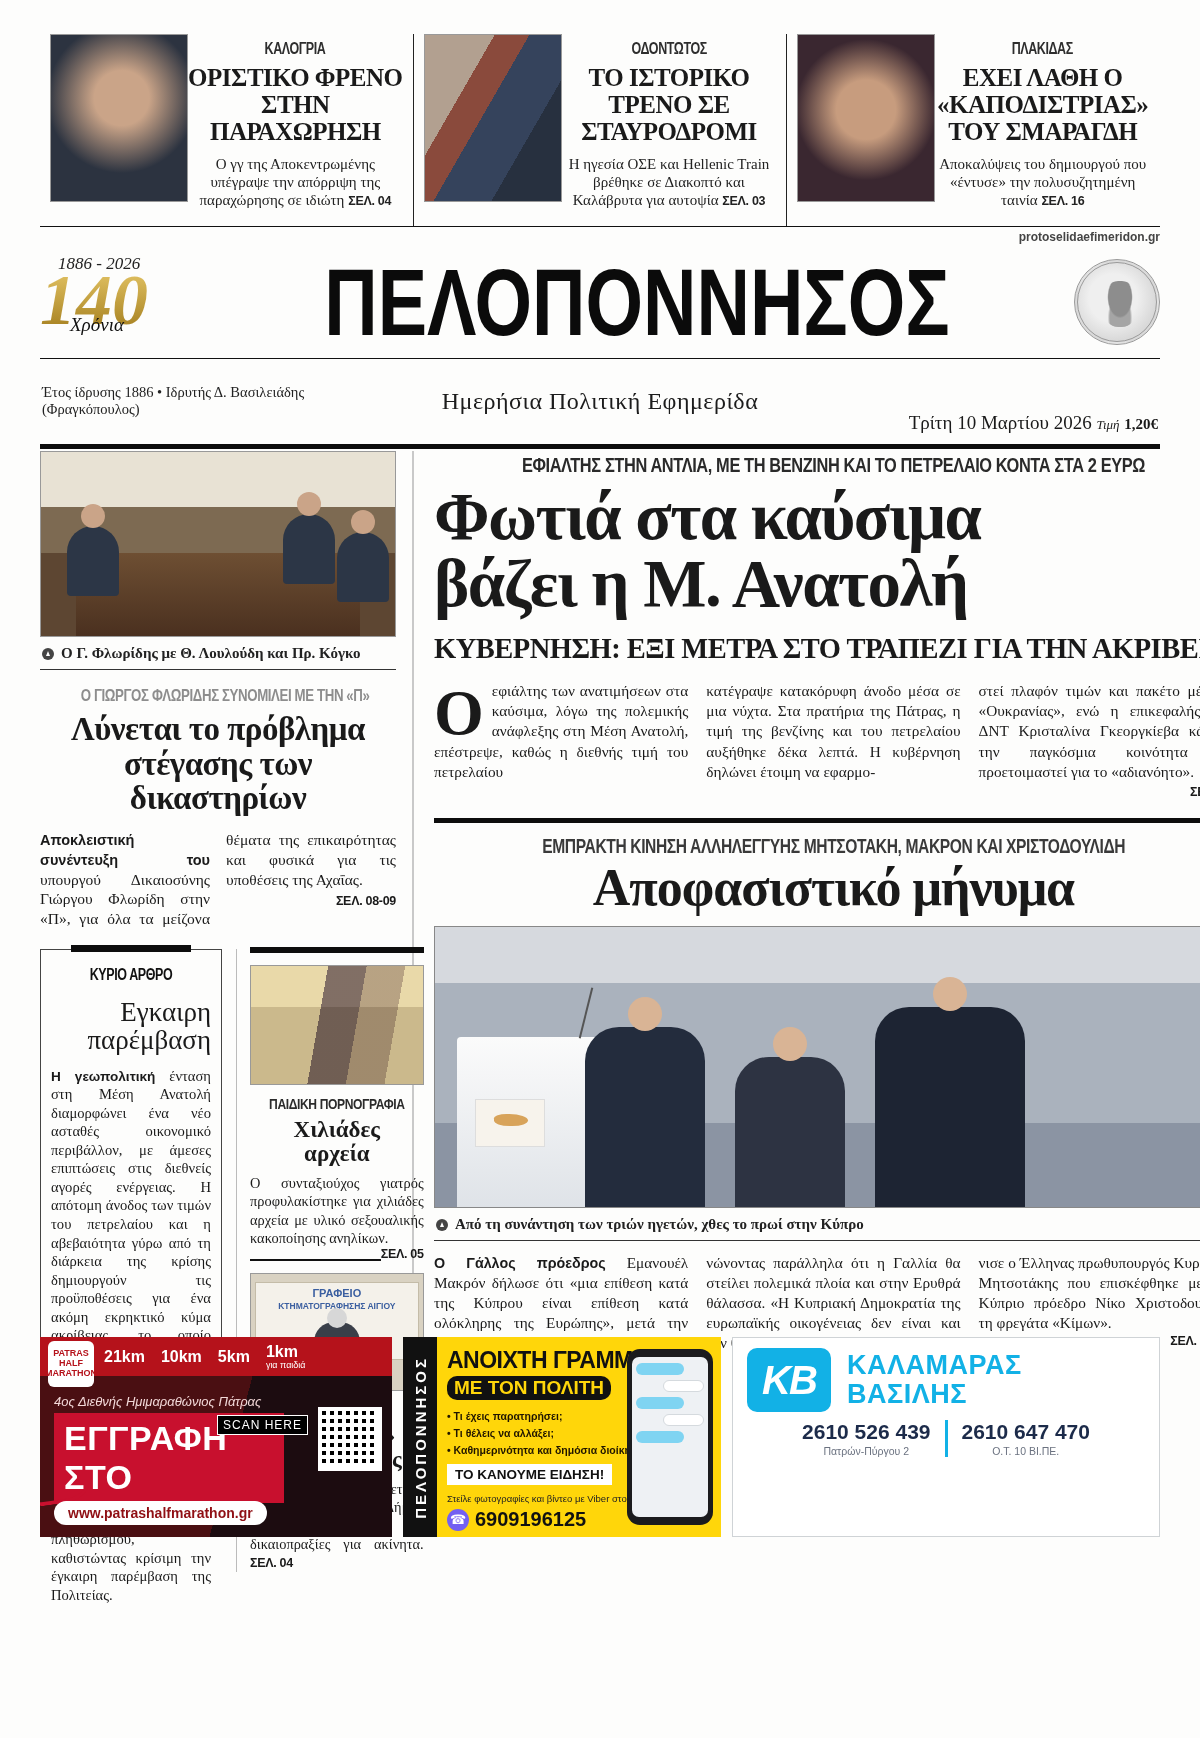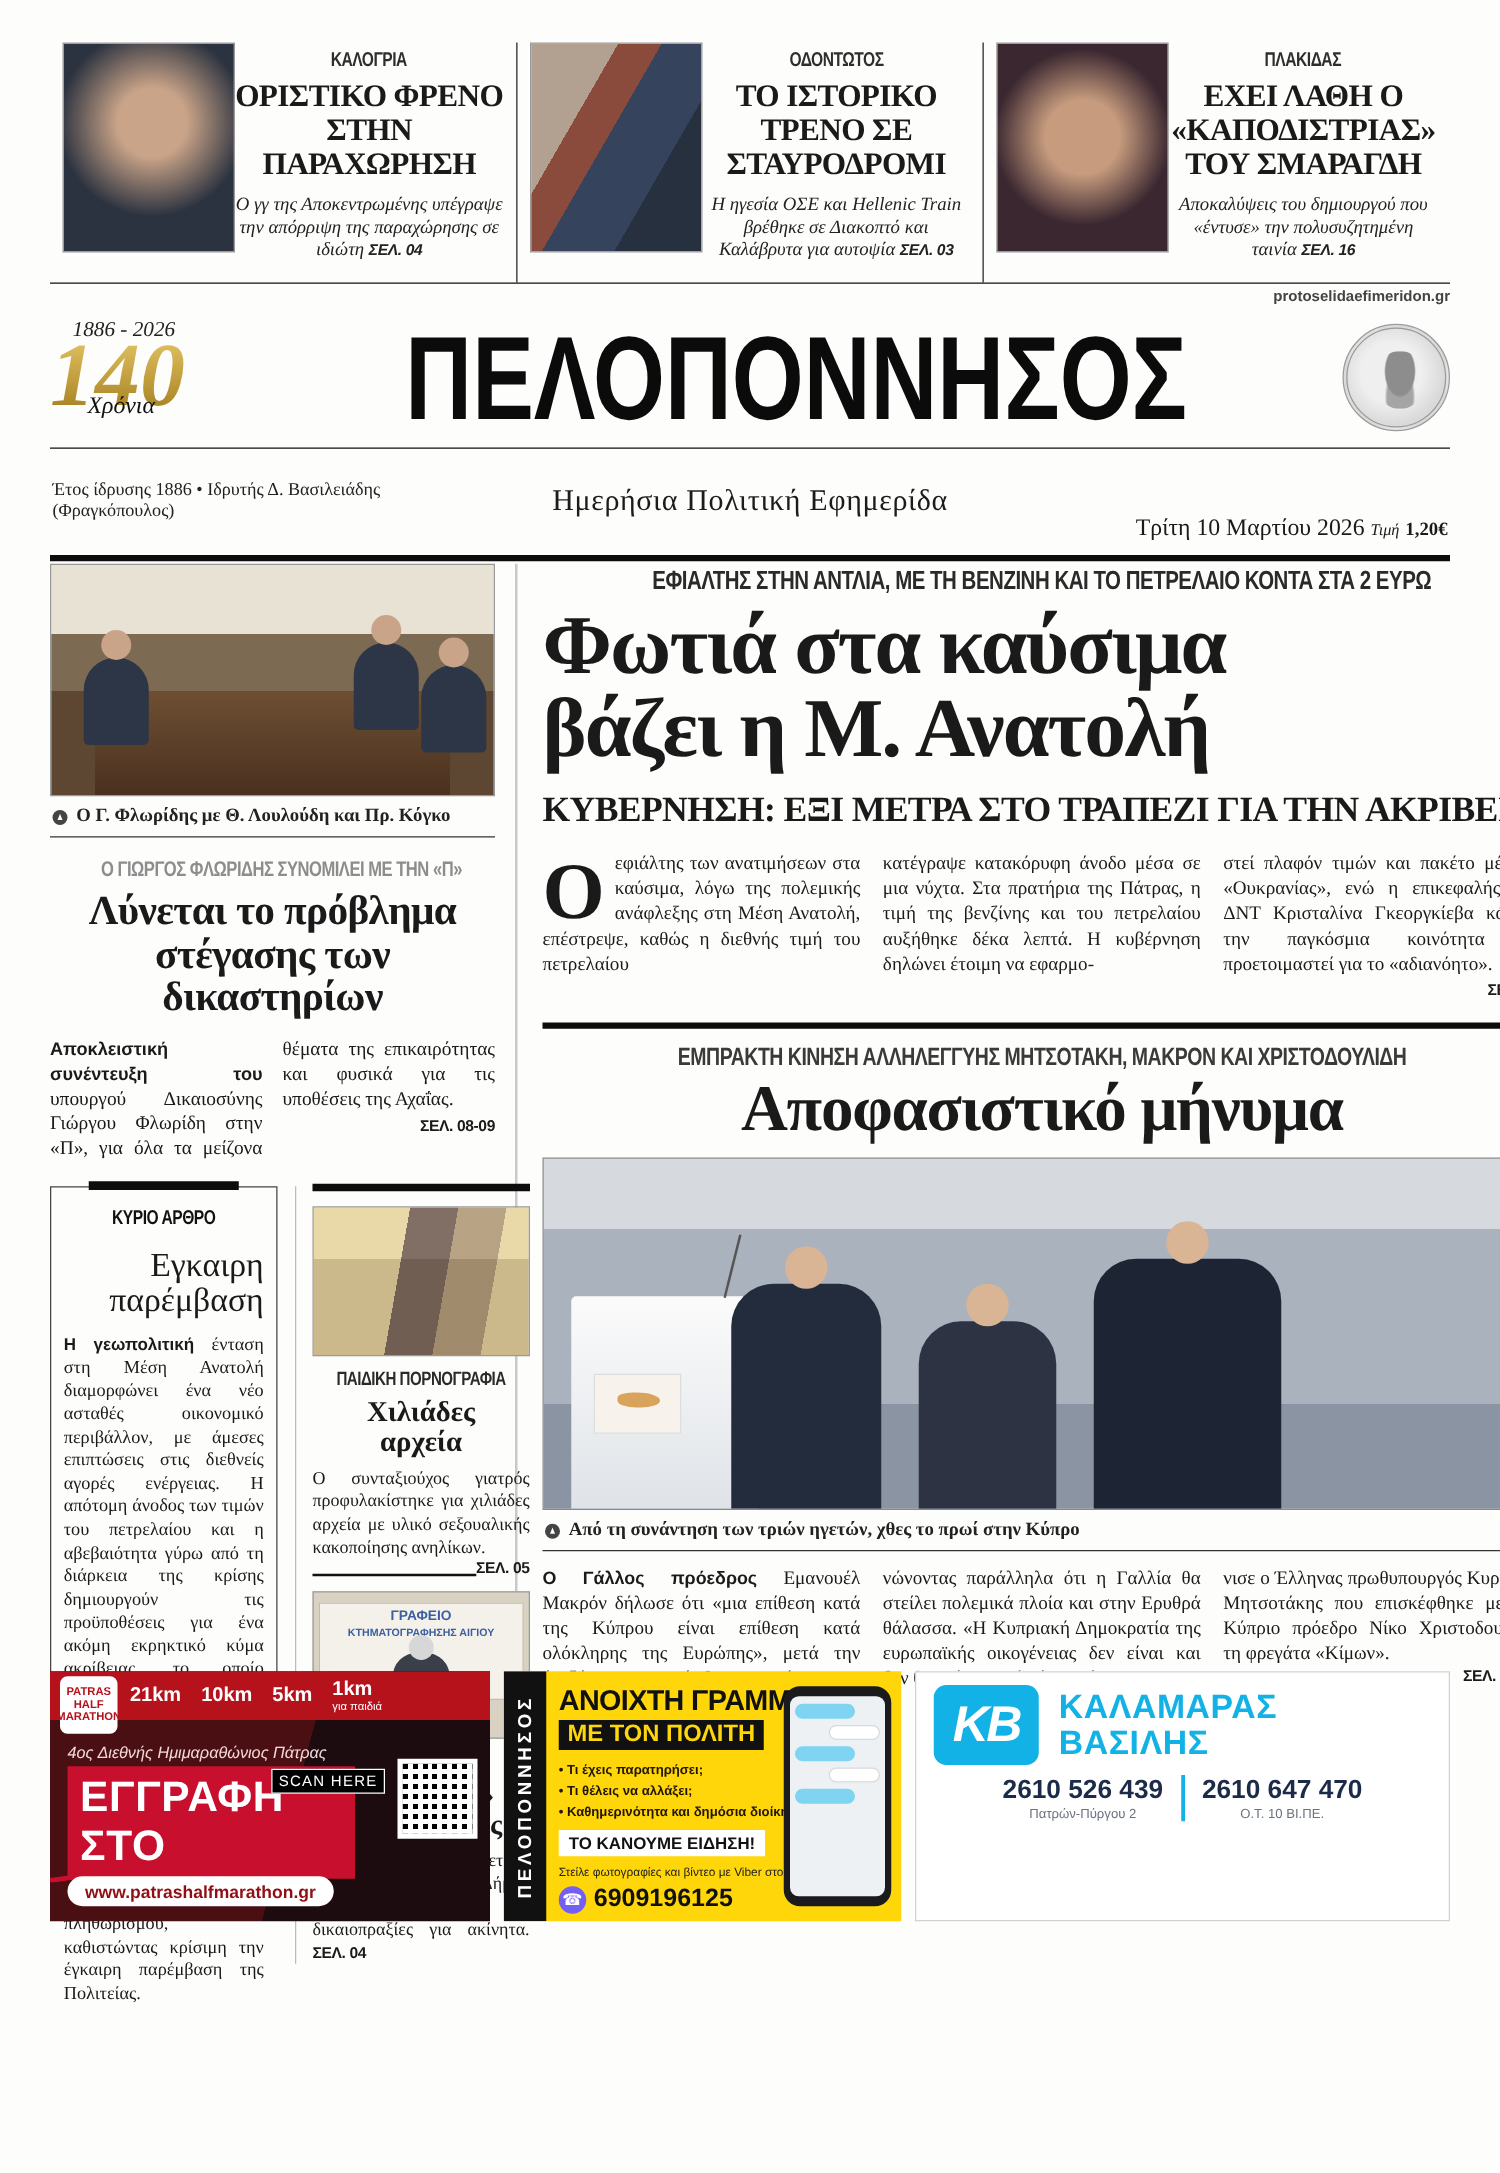--- a/index.html
+++ b/index.html
@@ -18,21 +18,21 @@
   .teasers { display:flex; height:192px; }
   .teaser { flex:1 1 0; display:flex; padding:0 10px; }
   .teaser + .teaser { border-left:1.5px solid #222; }
   .tphoto { width:138px; height:168px; flex:0 0 auto; border:1px solid #999; position:relative; overflow:hidden; }
   .ph-man1 { background:radial-gradient(circle at 52% 38%, #caa488 0 22%, #2c3340 60%), linear-gradient(#5a7fae,#31405c); }
   .ph-men2 { background:linear-gradient(120deg,#b2a090 0 30%, #8a4a3c 30% 45%, #35435c 45% 70%, #27303f 70%); }
   .ph-man3 { background:radial-gradient(circle at 50% 45%, #c79c7e 0 26%, #3a2730 62%), linear-gradient(#5d3440,#241a22); }
   .tbody { flex:1; text-align:center; display:flex; flex-direction:column; justify-content:flex-start; padding-top:6px; }
   .tkicker { font-size:16px; color:#2e2e2e; margin-bottom:6px; }
   .thead { font-size:25px; font-weight:bold; line-height:1.08; letter-spacing:-0.5px; }
-  .tdek { font-size:15px; font-style:italic; line-height:1.2; margin-top:10px; color:#222; }
+  .tdek { font-size:15px; line-height:1.2; margin-top:10px; color:#222; }
 
   
   .site-url { text-align:right; font-family:"Liberation Sans",sans-serif; font-weight:bold; font-size:12px; color:#444; margin:3px 0 2px; }
   .masthead { display:flex; align-items:center; height:112px; }
   .annv { width:160px; position:relative; height:100px; flex:0 0 auto; }
   .annv-years { font-style:italic; font-size:17px; color:#222; position:absolute; top:2px; left:18px; }
   .annv-140 { position:absolute; top:12px; left:0; font-size:72px; font-weight:bold; font-style:italic; color:#c99a2f; background:linear-gradient(#e8c96a,#a07a1a); -webkit-background-clip:text; background-clip:text; -webkit-text-fill-color:transparent; line-height:1; }
   .annv-xronia { position:absolute; top:62px; left:30px; font-style:italic; font-size:19px; color:#111; }
   .mast-title { flex:1; text-align:center; font-family:"Liberation Sans",sans-serif; font-weight:bold; font-size:74px; letter-spacing:0px; transform:scaleY(1.28); transform-origin:center; color:#0b0b0b; white-space:nowrap; }
   .mast-logo { width:86px; height:86px; flex:0 0 auto; border-radius:50%; border:4px double #9a9a9a; position:relative; background:radial-gradient(circle at 45% 45%, #efefef 0 40%, #d9d9d9 70%); }
@@ -127,21 +127,21 @@
       repeating-linear-gradient(90deg,#000 0 4px,#fff 4px 8px),
       repeating-linear-gradient(#000 0 4px,#fff 4px 8px); background-blend-mode:screen; border:4px solid #fff; }
   .mar-url { position:absolute; left:14px; bottom:12px; background:#fff; color:#8f0f14; font-weight:bold; font-size:14px; border-radius:14px; padding:4px 14px; }
   .mar-swoosh { position:absolute; left:-6px; bottom:34px; width:60px; height:30px; border-bottom:4px solid #c8102e; border-radius:0 0 40px 10px; transform:rotate(-8deg); }
 
   .ad-hotline { width:318px; flex:0 0 auto; background:#ffd60a; display:flex; position:relative; overflow:hidden; font-family:"Liberation Sans",sans-serif; }
   .hot-band { width:34px; background:#111; color:#fff; display:flex; align-items:center; justify-content:center; }
   .hot-band span { writing-mode:vertical-rl; transform:rotate(180deg); font-weight:bold; font-size:15px; letter-spacing:3px; }
   .hot-main { flex:1; padding:10px 8px 8px 10px; position:relative; }
   .hot-t1 { font-weight:bold; font-size:23px; color:#111; letter-spacing:-0.5px; }
-  .hot-t2 { display:inline-block; background:#111; color:#ffd60a; font-weight:bold; font-size:19px; padding:1px 7px; margin-top:2px; }
+  .hot-t2 { display:inline-block; background:#111; color:#ffd60a; font-weight:bold; font-size:19px; padding:1px 7px; margin-top:2px;border-radius:10px; }
   .hot-bullets { margin-top:8px; font-size:10.5px; font-weight:bold; color:#201500; line-height:1.6; }
   .hot-cta { display:inline-block; background:#fff; color:#111; font-weight:bold; font-size:13.5px; padding:3px 8px; margin-top:6px; }
   .hot-note { font-size:9.5px; margin-top:8px; color:#222; }
   .hot-phone-row { display:flex; align-items:center; gap:6px; margin-top:4px; }
   .viber { width:22px; height:22px; border-radius:50%; background:#7360f2; color:#fff; display:flex; align-items:center; justify-content:center; font-size:13px; }
   .hot-number { font-weight:bold; font-size:20px; color:#111; }
   .hot-phone { position:absolute; right:8px; top:12px; width:86px; height:176px; background:#1b1b1d; border-radius:13px; padding:8px 5px; }
   .hot-screen { width:100%; height:100%; background:#eef1f4; border-radius:7px; padding:6px 4px; }
   .bubble { height:12px; border-radius:6px; margin-bottom:5px; }
   .b-cyan { background:#7fd4f2; width:70%; }

